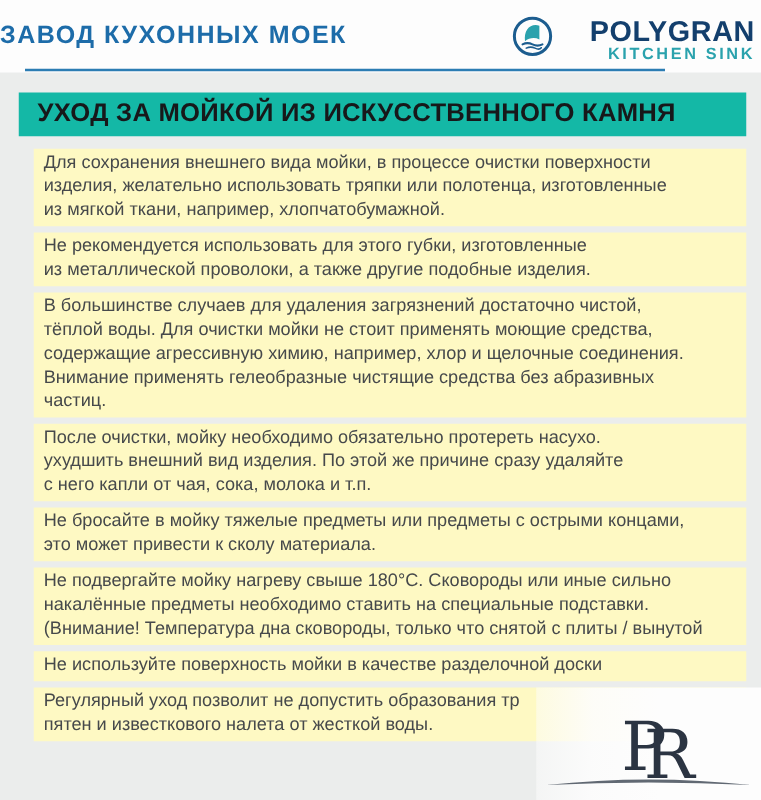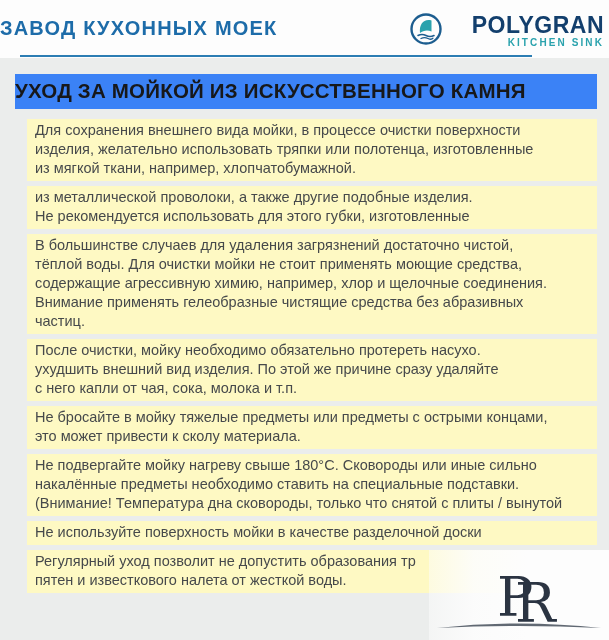--- a/index.html
+++ b/index.html
@@ -34,35 +34,35 @@
     right:5px;top:12px;
     display:flex;align-items:flex-start;gap:24px;
   }
   .logo-icon{width:34px;height:34px;margin-right:5px;}
   .logo-textcol{display:flex;flex-direction:column;align-items:flex-end;}
   .logo-name{
     color:#133f6d;font-weight:bold;font-size:23px;
     letter-spacing:.5px;line-height:26px;white-space:nowrap;
   }
   .logo-tagline{
-    color:#2aa2ad;font-weight:bold;font-size:10px;
+    color:#2aa2ad;font-weight:bold;font-size:13px;
     letter-spacing:2.1px;line-height:10px;white-space:nowrap;
   }
   .divider{
     position:absolute;
     left:20px;top:55px;
     width:512px;height:2px;
     background:#2c7db3;
   }
   
   .content{padding:0 0 0 15px;}
   .title-block{
-    background:#3b82f6;
+    background:#14b8a6;
     margin:16px 12px 10px 0;
-    padding:5px 0 6px;
+    padding:5px 15px 6px;
   }
   .page-title{
     margin:0;
     font-size:20.5px;
     font-weight:bold;
     color:#17181a;
     letter-spacing:.2px;
     white-space:nowrap;
   }
   .para{
@@ -118,22 +118,22 @@
       <h1 class="page-title">УХОД ЗА МОЙКОЙ ИЗ ИСКУССТВЕННОГО КАМНЯ</h1>
     </div>
 
     <div>
         <div class="para">
           <div class="line">Для сохранения внешнего вида мойки, в процессе очистки поверхности</div>
           <div class="line">изделия, желательно использовать тряпки или полотенца, изготовленные</div>
           <div class="line">из мягкой ткани, например, хлопчатобумажной.</div>
         </div>
         <div class="para">
+          <div class="line">Не рекомендуется использовать для этого губки, изготовленные</div>
           <div class="line">из металлической проволоки, а также другие подобные изделия.</div>
-          <div class="line">Не рекомендуется использовать для этого губки, изготовленные</div>
         </div>
         <div class="para">
           <div class="line">В большинстве случаев для удаления загрязнений достаточно чистой,</div>
           <div class="line">тёплой воды. Для очистки мойки не стоит применять моющие средства,</div>
           <div class="line">содержащие агрессивную химию, например, хлор и щелочные соединения.</div>
           <div class="line">Внимание применять гелеобразные чистящие средства без абразивных</div>
           <div class="line">частиц.</div>
         </div>
         <div class="para">
           <div class="line">После очистки, мойку необходимо обязательно протереть насухо.</div>

